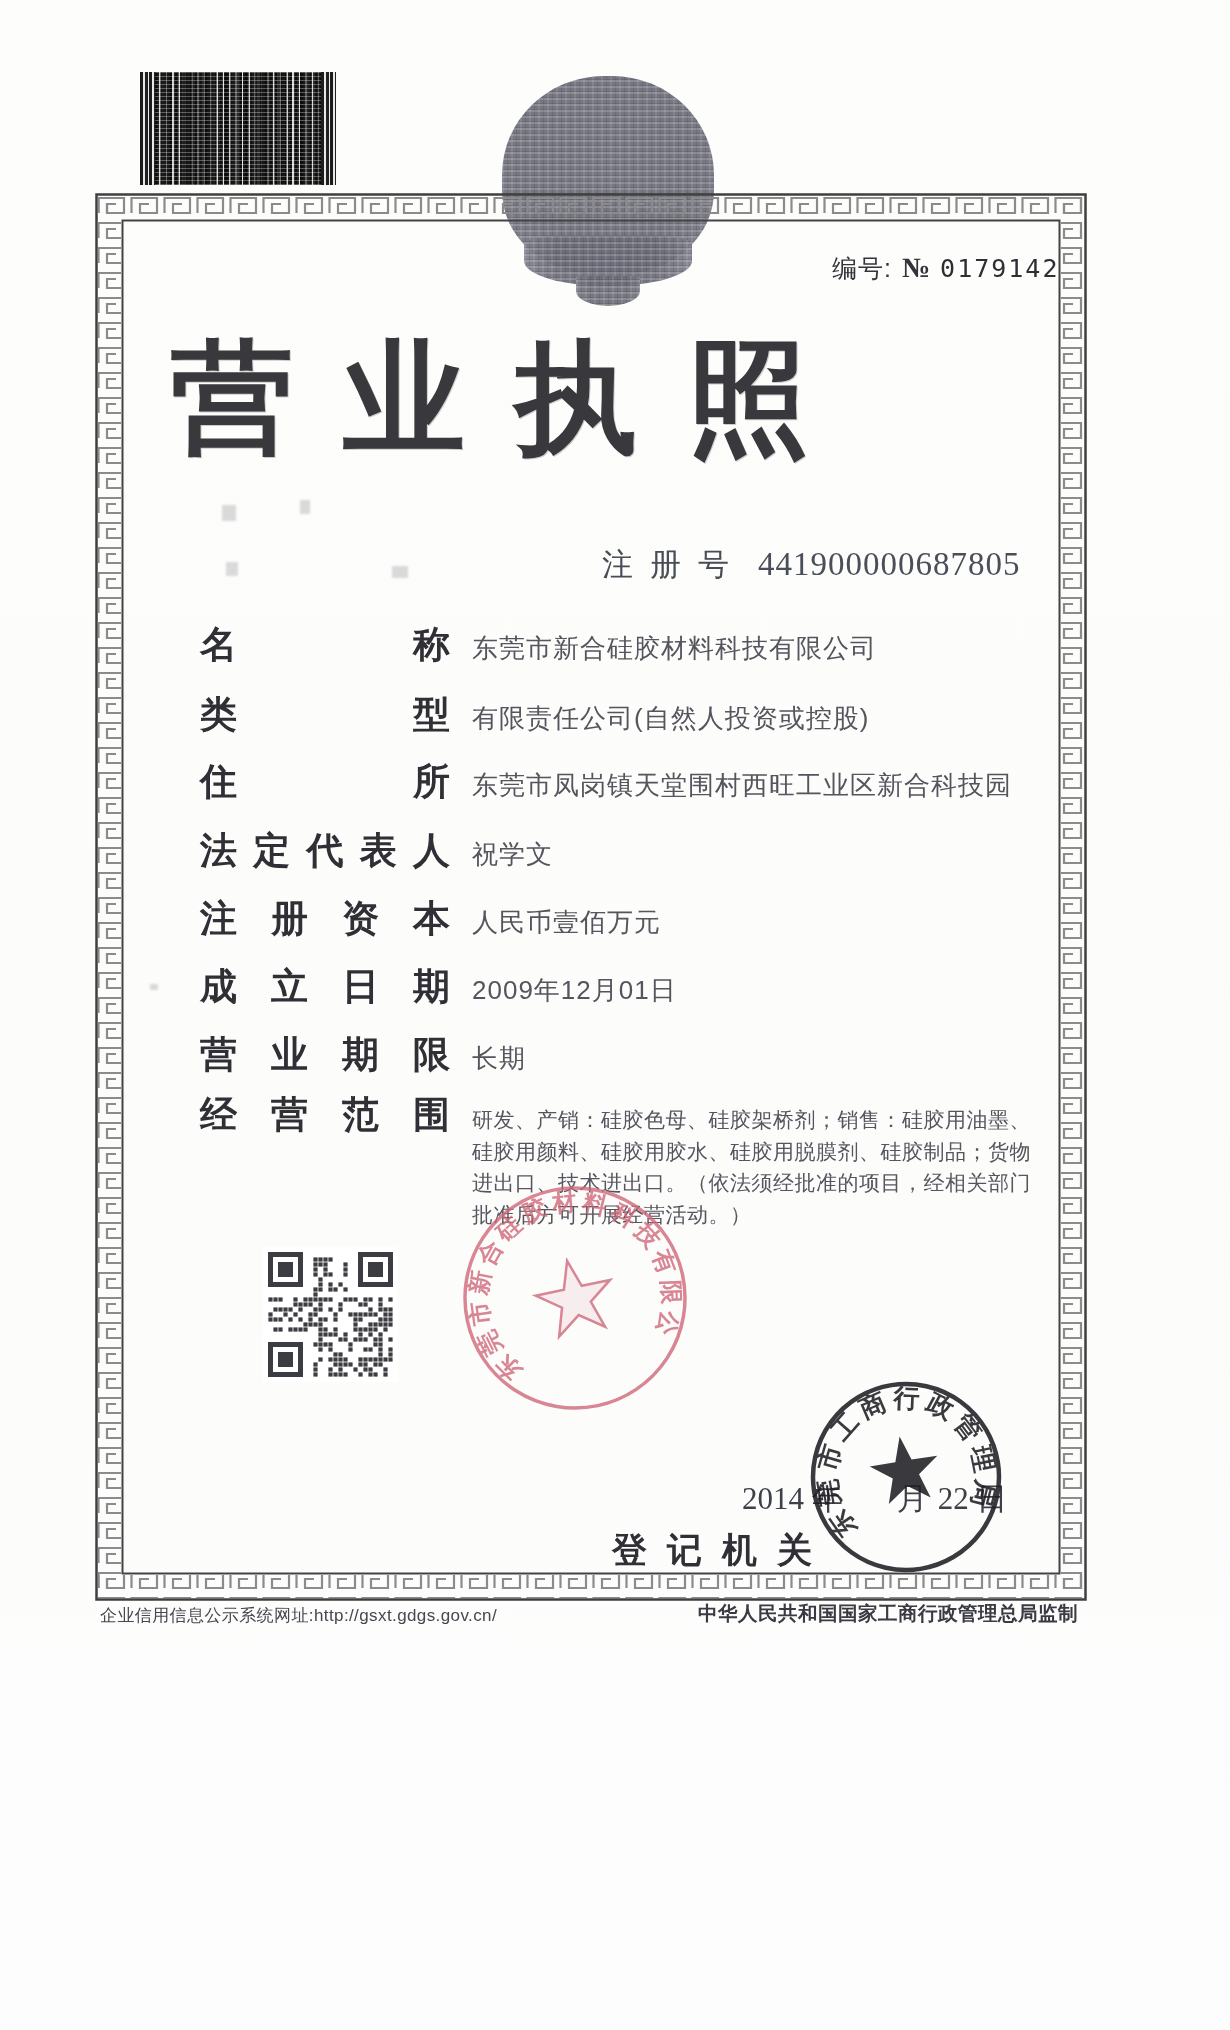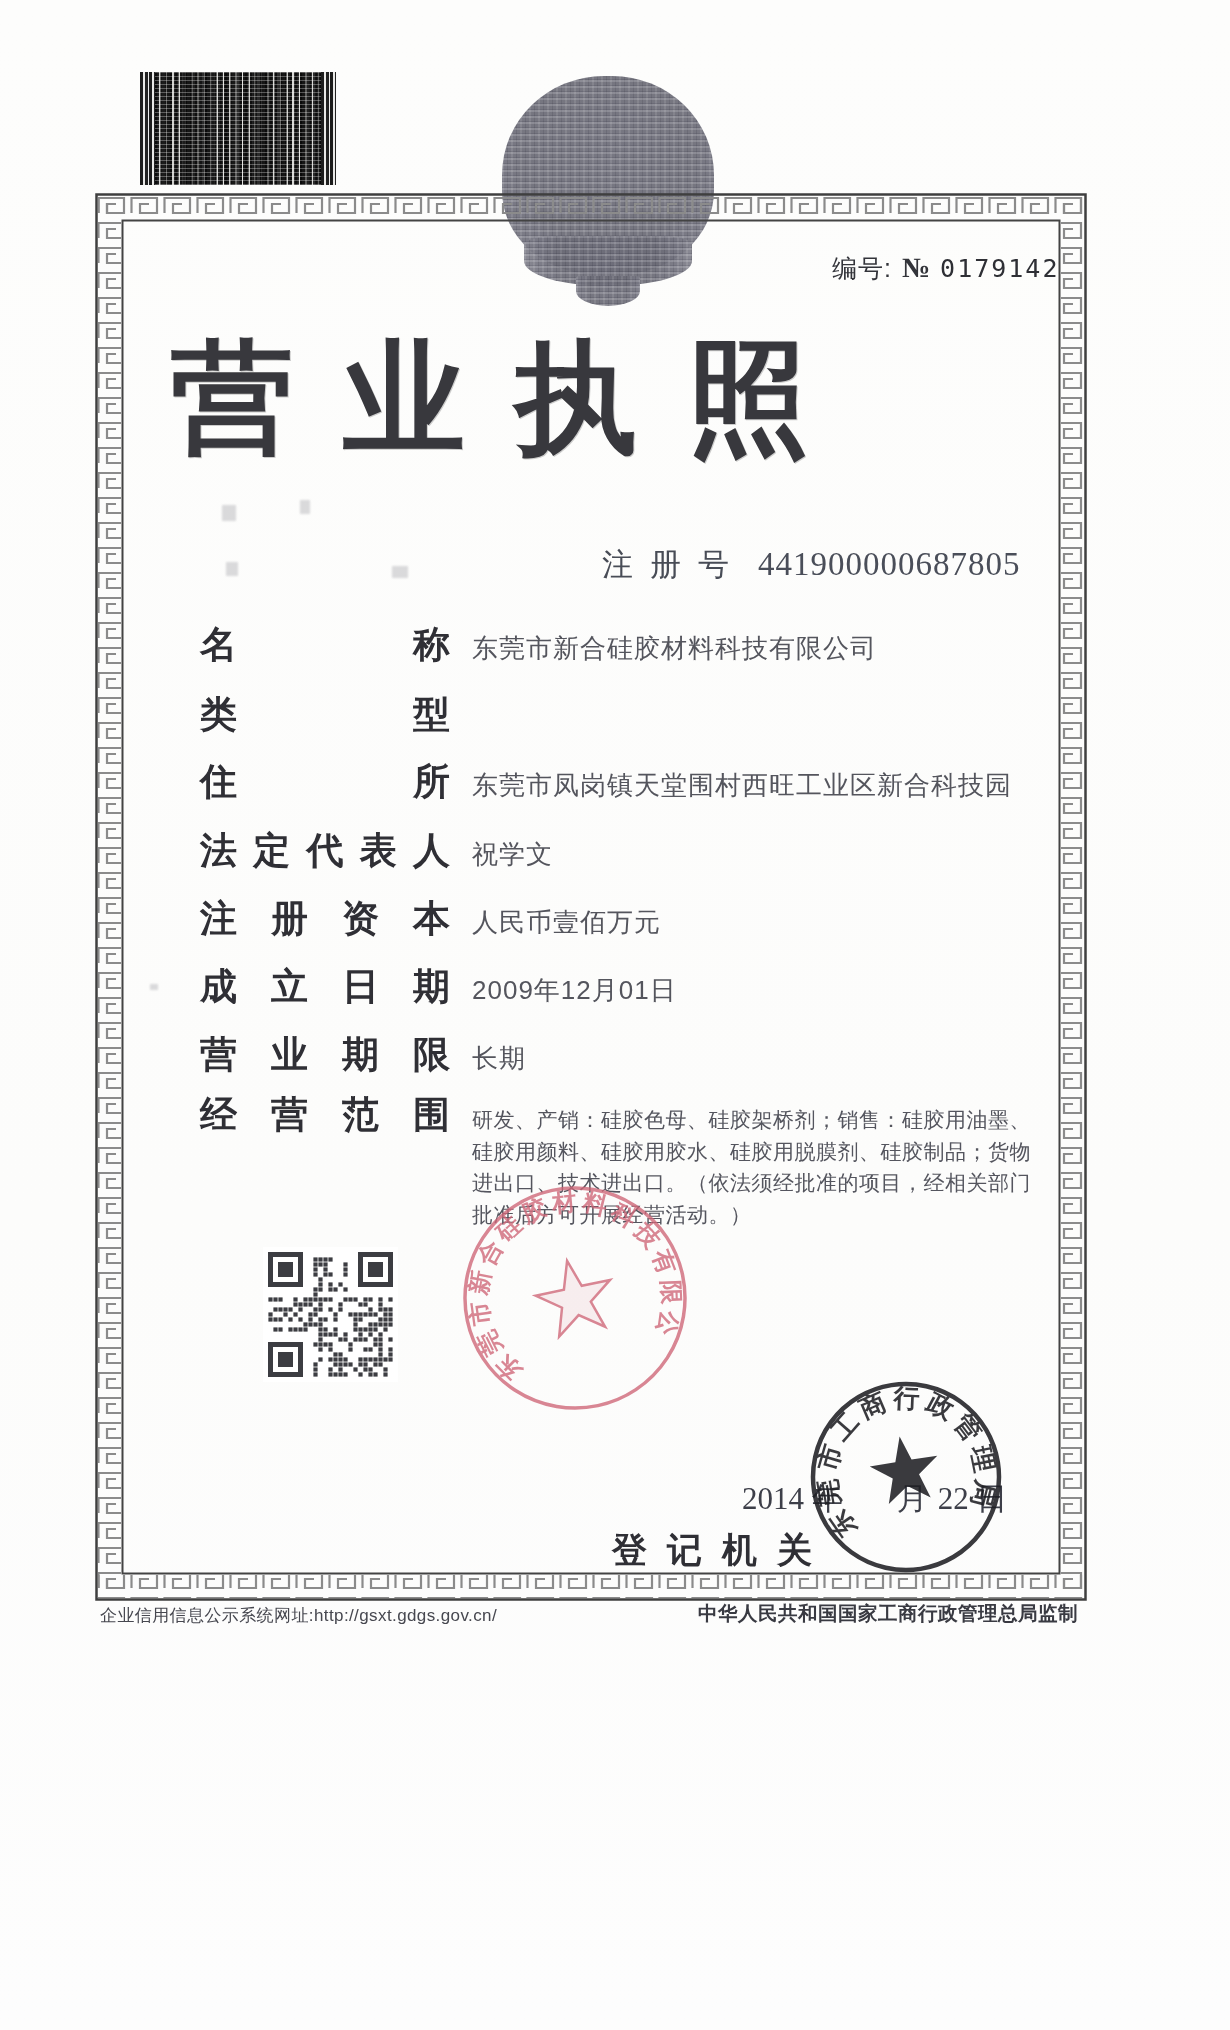--- a/index.html
+++ b/index.html
@@ -125,20 +125,21 @@
         <span>名</span>
         <span>称</span>
       </div>
     <div class="field-value">东莞市新合硅胶材料科技有限公司</div>
   </div>
   <div class="row" style="top:690px">
     <div class="field-label">
         <span>类</span>
         <span>型</span>
       </div>
+    <div class="field-value">有限责任公司(自然人投资或控股)</div>
   </div>
   <div class="row" style="top:757px">
     <div class="field-label">
         <span>住</span>
         <span>所</span>
       </div>
     <div class="field-value">东莞市凤岗镇天堂围村西旺工业区新合科技园</div>
   </div>
   <div class="row" style="top:826px">
     <div class="field-label">

